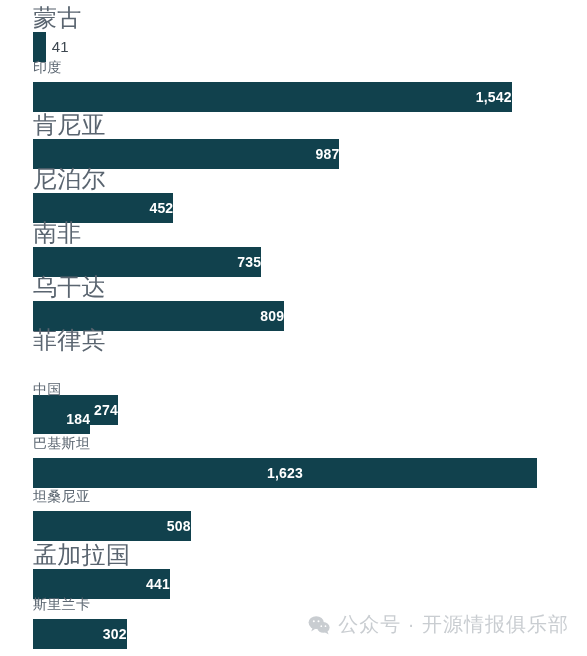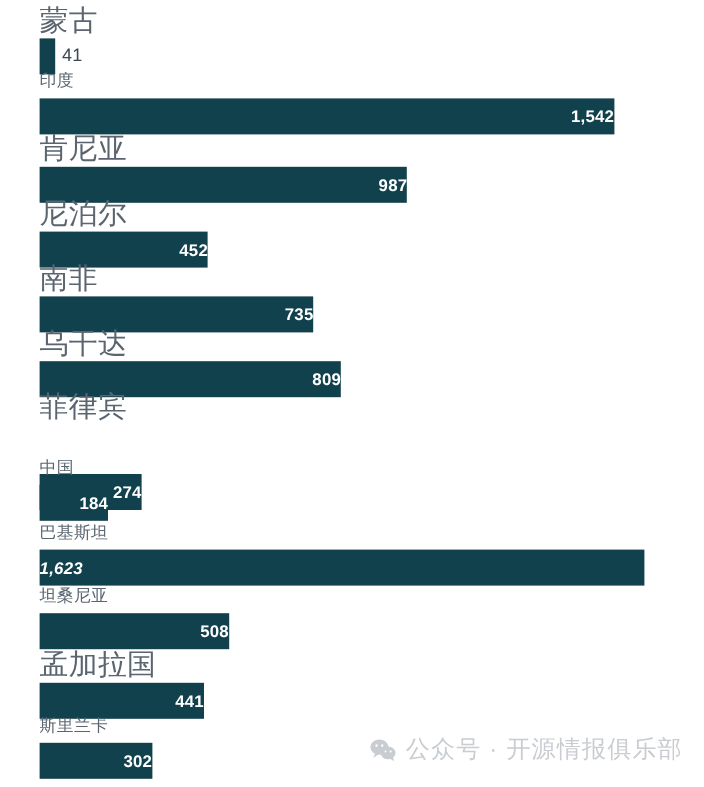--- a/index.html
+++ b/index.html
@@ -150,21 +150,21 @@
         <div class="cat-label sm" style="top: 381.9px;">中国</div>
         <div class="bar-track" style="top: 403.9px; width: 57.1386px;">
           <div class="bar" title="中国 184" style="width: 57.1386px; background: rgb(17, 65, 77);"></div>
           <div class="bar-value" style="left: 0px; width: 57.1386px; text-align: right;">184</div>
         </div>
       </div>
       <div class="bar-group">
         <div class="cat-label sm" style="top: 435.6px;">巴基斯坦</div>
         <div class="bar-track" style="top: 457.6px; width: 504px;">
           <div class="bar" title="巴基斯坦 1,623" style="width: 504px; background: rgb(17, 65, 77);"></div>
-          <div class="bar-value" style="left: 0px; width: 504px; text-align: left; font-style: italic;">1,623</div>
+          <div class="bar-value" style="left: 0px; width: 504px; text-align: center;">1,623</div>
         </div>
       </div>
       <div class="bar-group">
         <div class="cat-label sm" style="top: 489.3px;">坦桑尼亚</div>
         <div class="bar-track" style="top: 511.3px; width: 140px;">
           <div class="bar" title="坦桑尼亚 508" style="width: 157.752px; background: rgb(17, 65, 77);"></div>
           <div class="bar-value" style="left: 0px; width: 157.752px; text-align: right;">508</div>
         </div>
       </div>
       <div class="bar-group">

